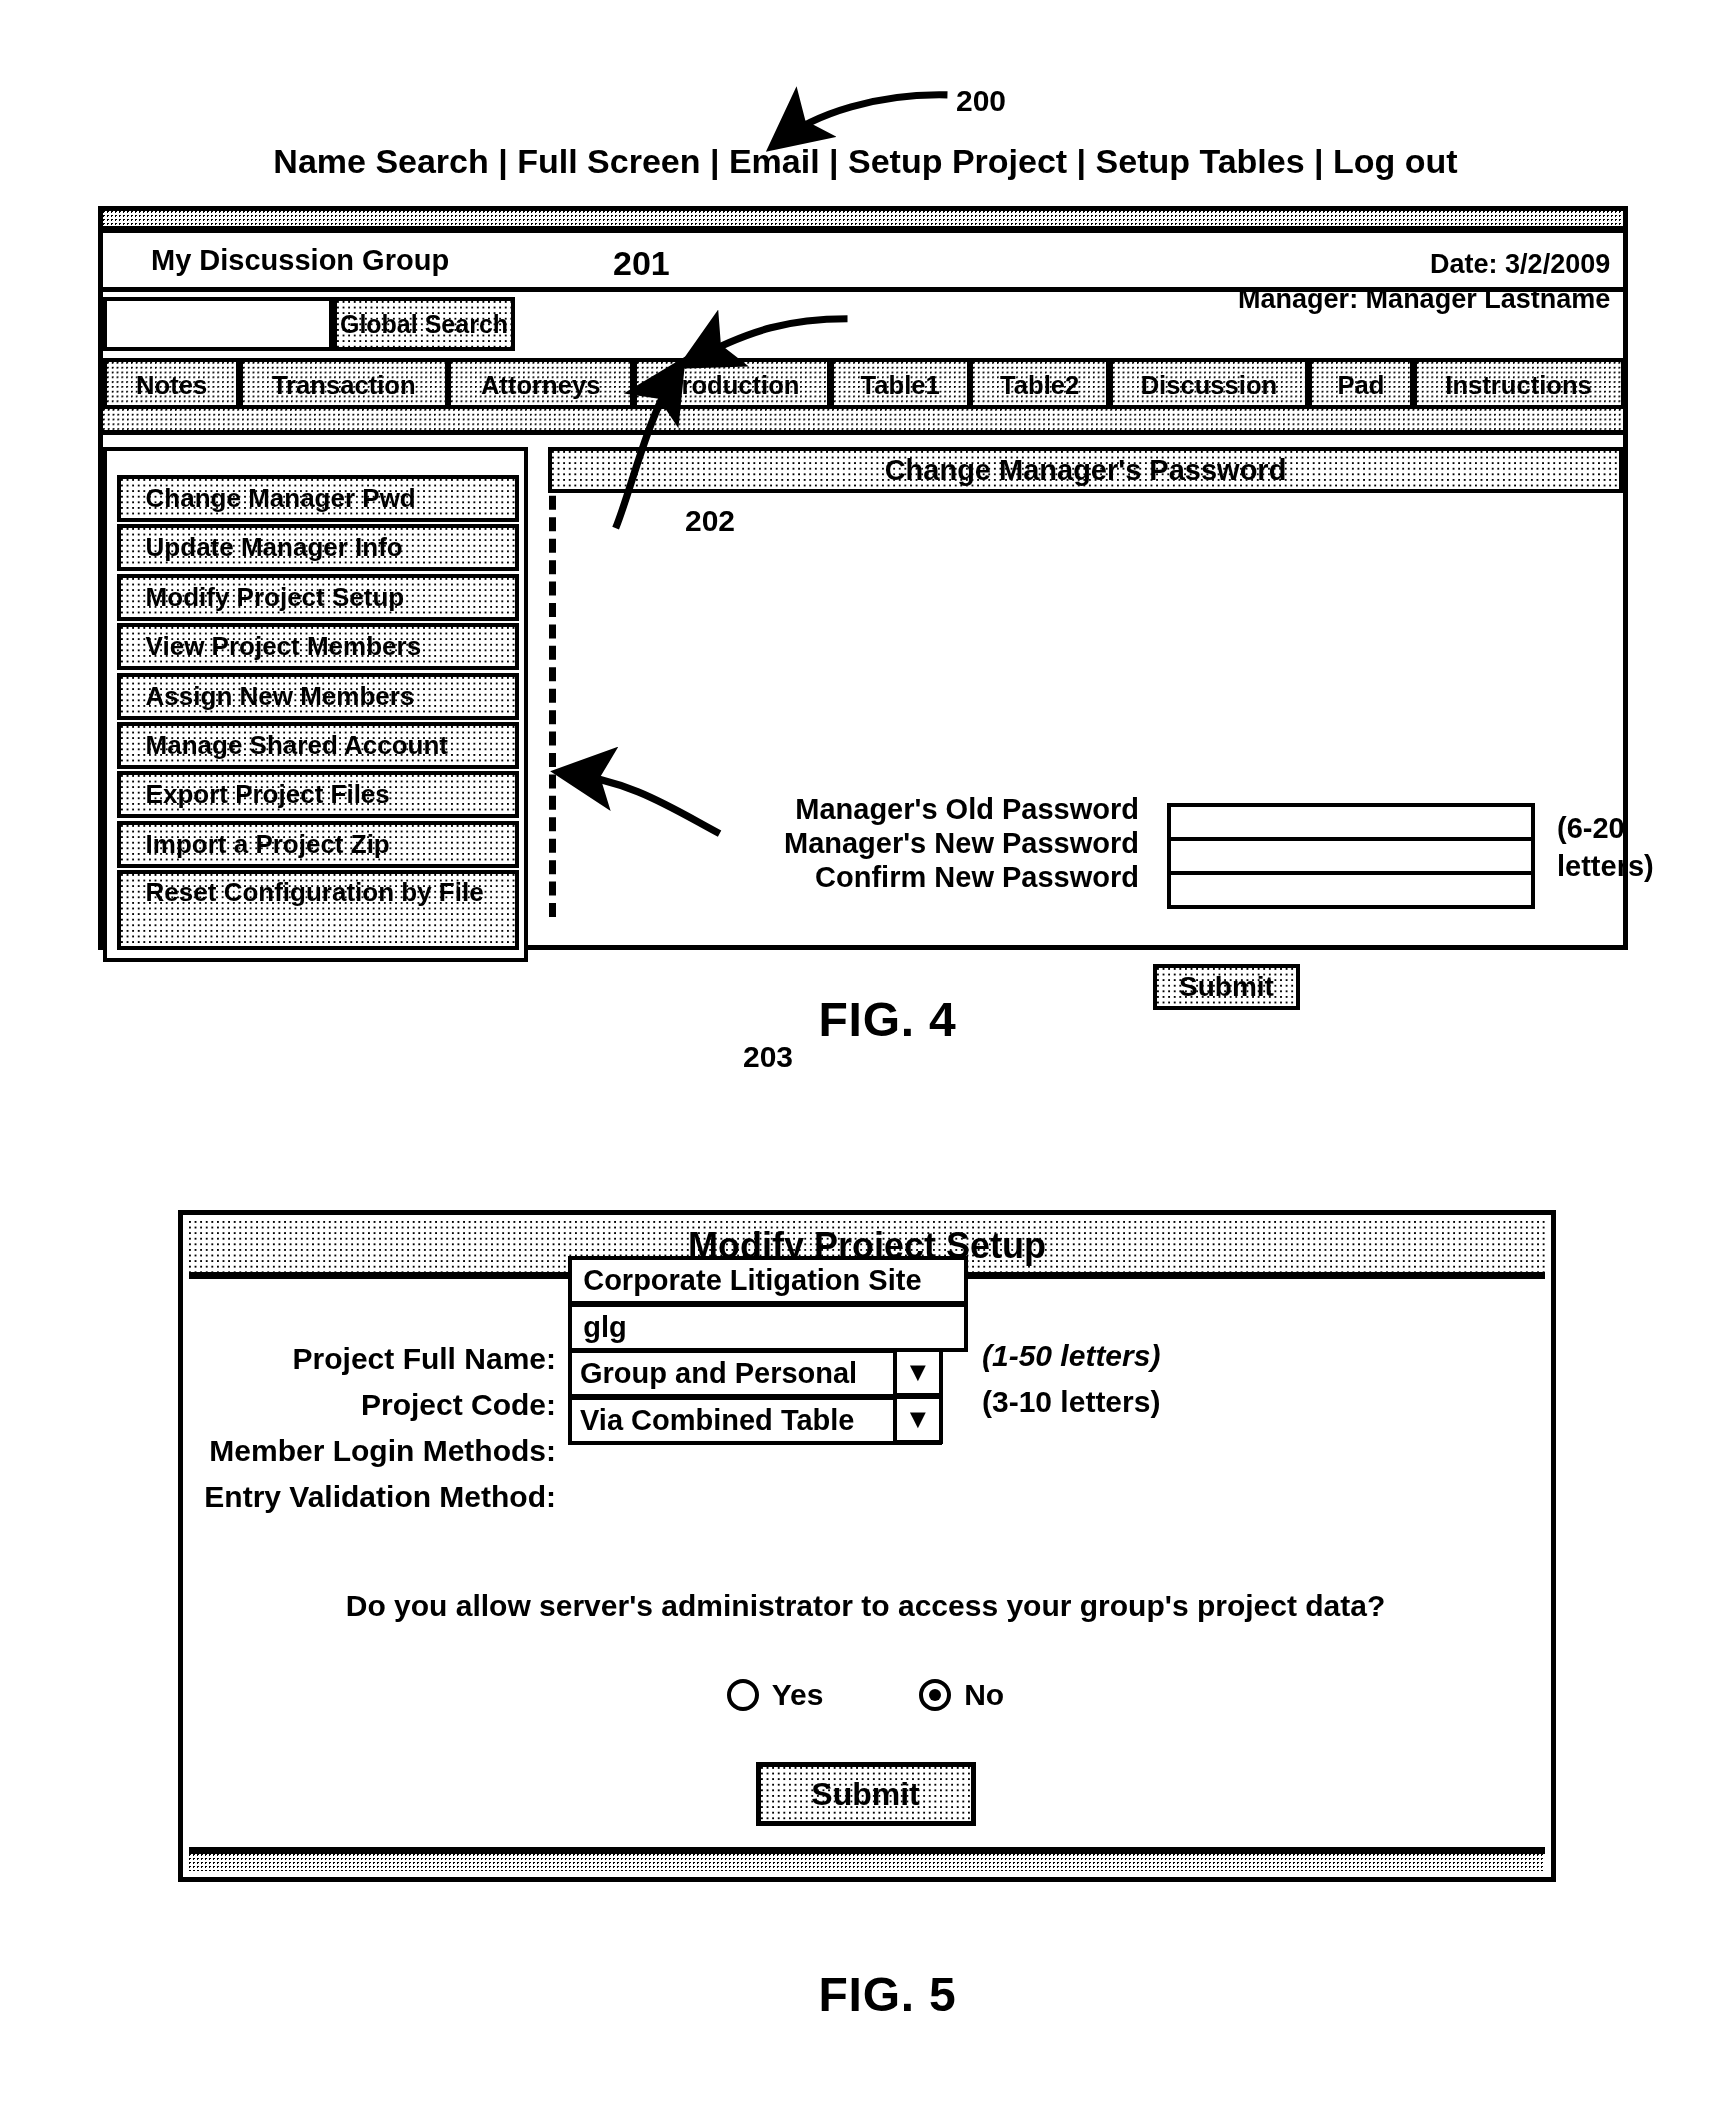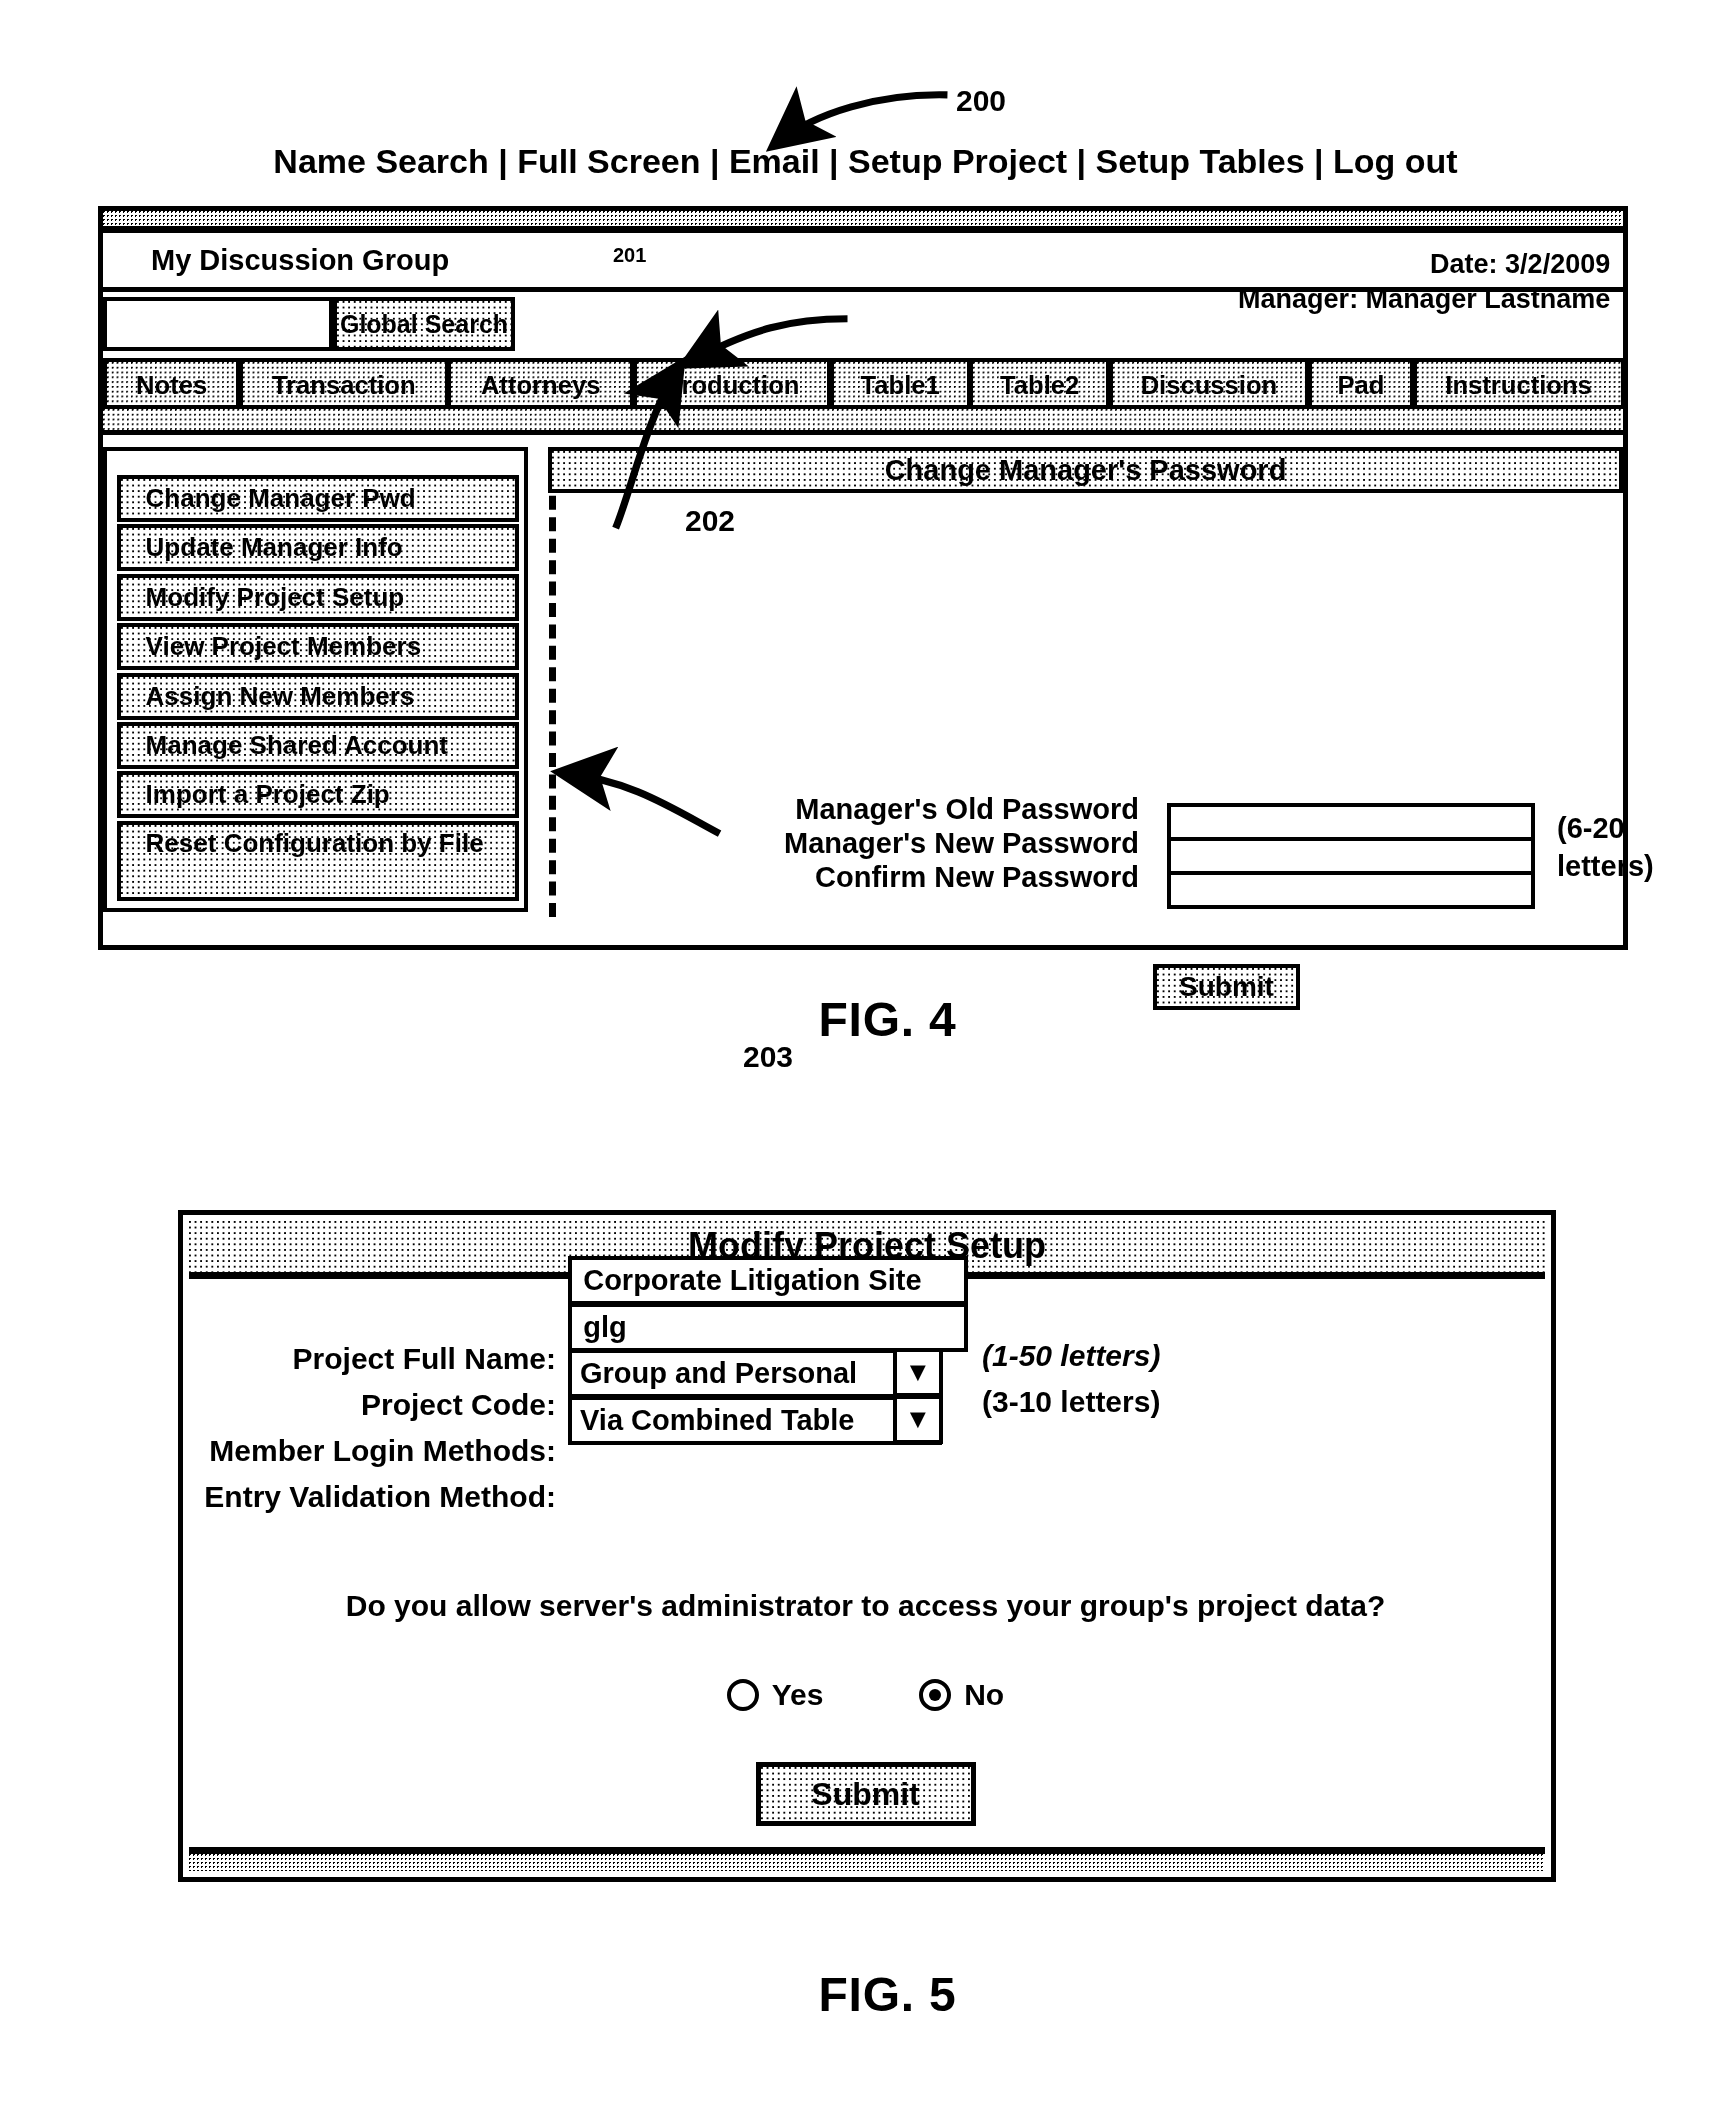--- a/index.html
+++ b/index.html
@@ -95,21 +95,21 @@
   #fig4-global-search {
     left: 230px; top: 0;
     width: 182px; height: 54px;
     border: 4.8px solid #000;
     display: flex; align-items: center; justify-content: center;
     font-size: 25px; font-weight: bold;
     white-space: nowrap;
   }
   #ref-201 {
     left: 510px; top: -53px;
-    font-size: 20px; font-weight: bold;
+    font-size: 34px; font-weight: bold;
   }
 
   
   #fig4-tabs {
     left: 0; top: 147px; right: 0; height: 46px;
     display: flex;
   }
   .tab {
     height: 46px;
     border: 4px solid #000;
@@ -376,20 +376,21 @@
 
   <div class="abs stipple-fine" id="fig4-tabs-underband"></div>
 
   <div class="abs" id="fig4-sidemenu">
     <div class="side-item stipple">Change Manager Pwd</div>
     <div class="side-item stipple">Update Manager Info</div>
     <div class="side-item stipple">Modify Project Setup</div>
     <div class="side-item stipple">View Project Members</div>
     <div class="side-item stipple">Assign New Members</div>
     <div class="side-item stipple">Manage Shared Account</div>
+    <div class="side-item stipple">Export Project Files</div>
     <div class="side-item stipple">Import a Project Zip</div>
     <div class="side-item stipple tall">Reset Configuration by File</div>
   </div>
 
   <div class="abs" id="fig4-dashed"></div>
 
   <div class="abs stipple" id="fig4-content-header">Change Manager's Password</div>
   <div class="abs" id="ref-202">202</div>
   <div class="abs" id="ref-203">203</div>
 

